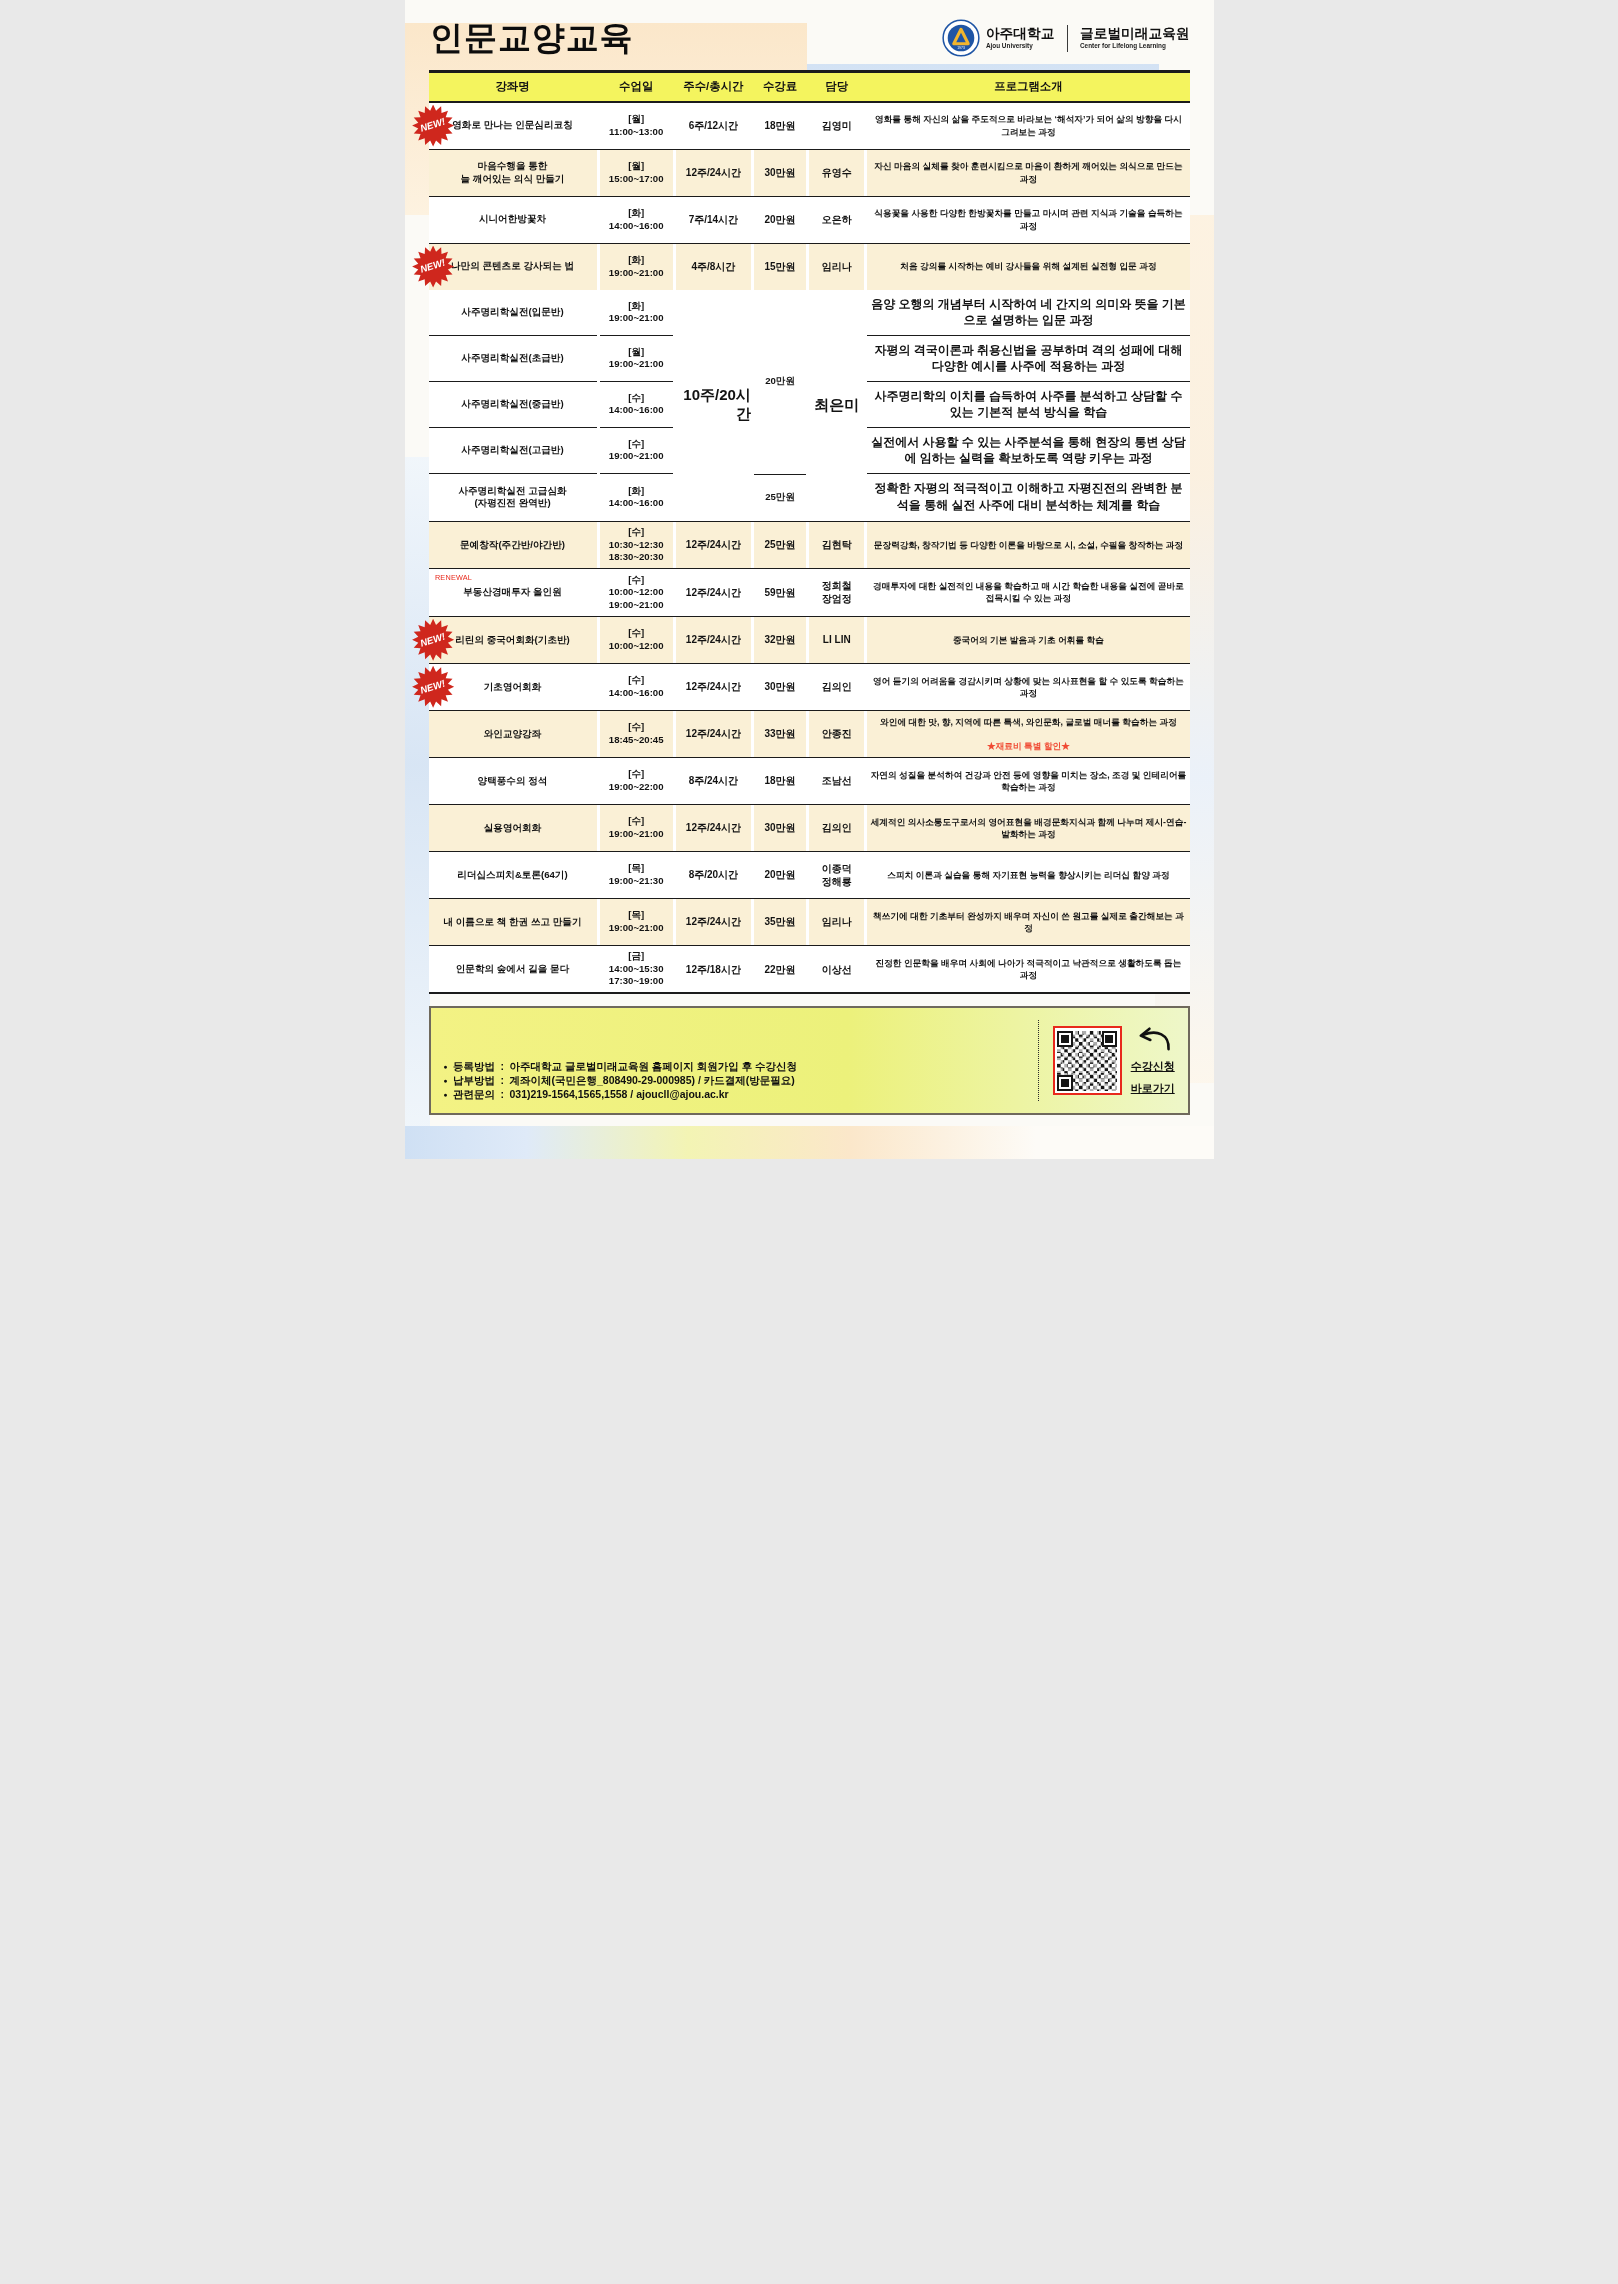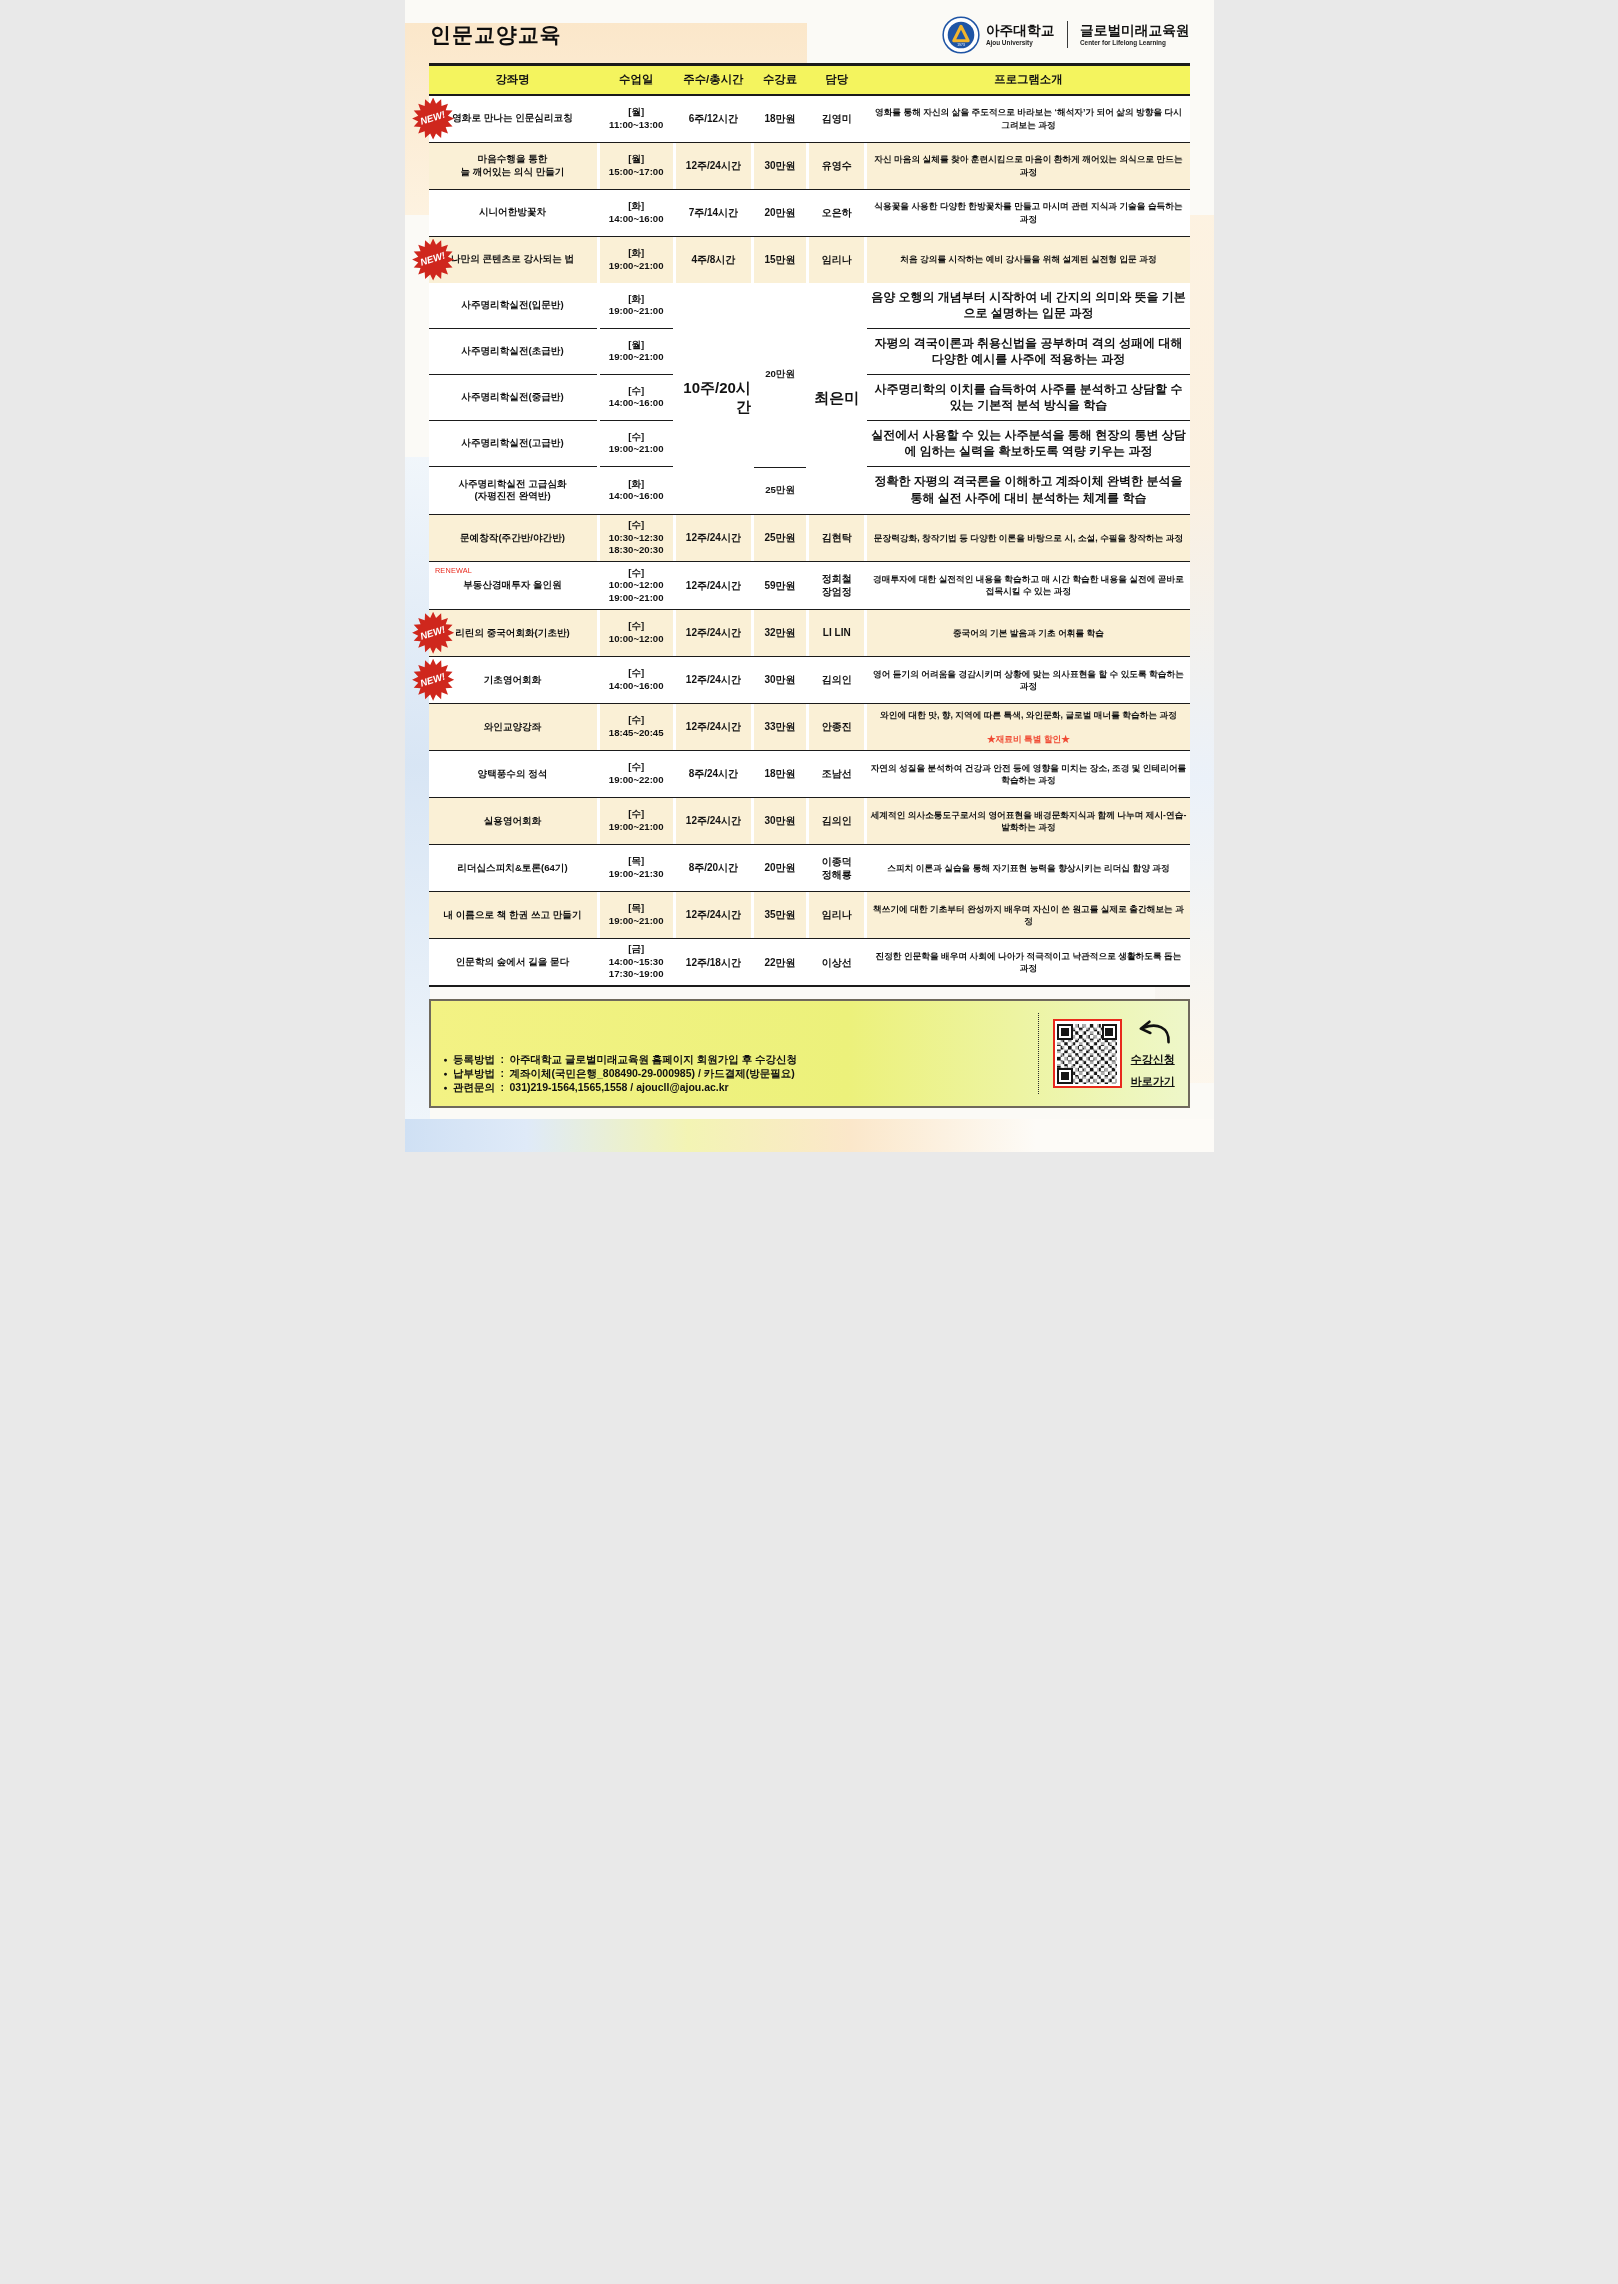--- a/index.html
+++ b/index.html
@@ -12,21 +12,21 @@
   .bg-right{right:0;top:215px;width:59px;height:868px;
             background:linear-gradient(180deg,#fdf0dc 0%,#fbeedb 30%,#e7effa 65%,#fdf6ea 100%);opacity:.8;}
   .bg-left{left:0;top:457px;width:25px;height:685px;
            background:linear-gradient(180deg,#eef5fc,#cfe0f4 45%,#eef5fc);opacity:.8;}
   .bg-bottom{left:0;right:0;bottom:0;height:33px;
              background:linear-gradient(90deg,#cfe0f4 0%,#dfeaf8 15%,#f3f4b4 35%,#fbe7ca 55%,#fdfbf7 78%);}
   .content{position:relative;z-index:1;}
 
   
   .masthead{display:flex;justify-content:space-between;align-items:center;padding:15.5px 24px 6.4px 25.6px;}
-  .doc-title{font-size:21px;font-weight:700;letter-spacing:0.9px;margin:0;color:#0d0d0d;}
+  .doc-title{font-size:33px;font-weight:700;letter-spacing:0.9px;margin:0;color:#0d0d0d;}
   .brand{display:flex;align-items:center;gap:6.4px;}
   .brand svg{width:38px;height:38px;}
   .brand-col{display:flex;flex-direction:column;align-items:flex-start;line-height:1.15;}
   .brand-ko{font-size:13.7px;font-weight:700;color:#101010;}
   .brand-en{font-size:6.4px;font-weight:700;color:#1c1c1c;}
   .brand-divider{width:0.9px;height:27px;background:#3a3a3a;margin:0 6px;}
 
   
   .table{margin:2.7px 24px 0 24px;background:#ffffff;border-top:3.7px solid #1b1b1b;border-bottom:2.7px solid #1b1b1b;}
   .grid-cols{display:grid;grid-template-columns:168px 73px 75px 52px 55px 1fr;column-gap:3.2px;}
@@ -255,21 +255,21 @@
         <div class="sj-col">
           <div class="sj-fee-top">20만원</div>
           <div class="sj-fee-bottom">25만원</div>
         </div>
         <div class="sj-center">최은미</div>
         <div class="sj-col">
           <div class="sj-sub sj-desc">음양 오행의 개념부터 시작하여 네 간지의 의미와 뜻을 기본으로 설명하는 입문 과정</div>
           <div class="sj-sub sj-desc">자평의 격국이론과 취용신법을 공부하며 격의 성패에 대해 다양한 예시를 사주에 적용하는 과정</div>
           <div class="sj-sub sj-desc">사주명리학의 이치를 습득하여 사주를 분석하고 상담할 수 있는 기본적 분석 방식을 학습</div>
           <div class="sj-sub sj-desc">실전에서 사용할 수 있는 사주분석을 통해 현장의 통변 상담에 임하는 실력을 확보하도록 역량 키우는 과정</div>
-          <div class="sj-sub sj-desc">정확한 자평의 격국론을 이해하고 계좌이체 완벽한 분석을 통해 실전 사주에 대비 분석하는 체계를 학습</div>
+          <div class="sj-sub sj-desc">정확한 자평의 적극적이고 이해하고 자평진전의 완벽한 분석을 통해 실전 사주에 대비 분석하는 체계를 학습</div>
         </div>
       </div>
 
       <div id="rows-bottom">
           <div class="trow grid-cols shaded">
             <div class="cell c-name">
               <div class="cname">문예창작(주간반/야간반)</div>
             </div>
             <div class="cell c-day">
               <div class="day">[수]</div>

